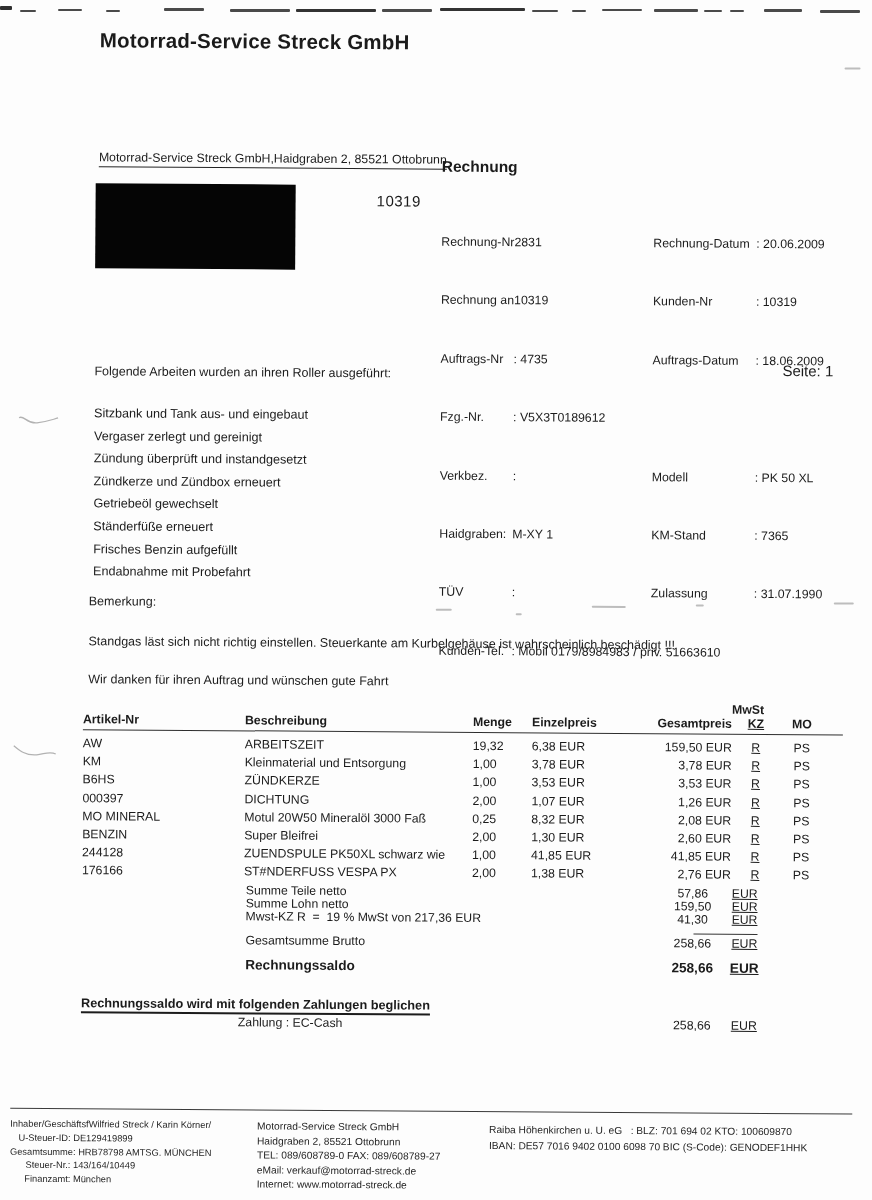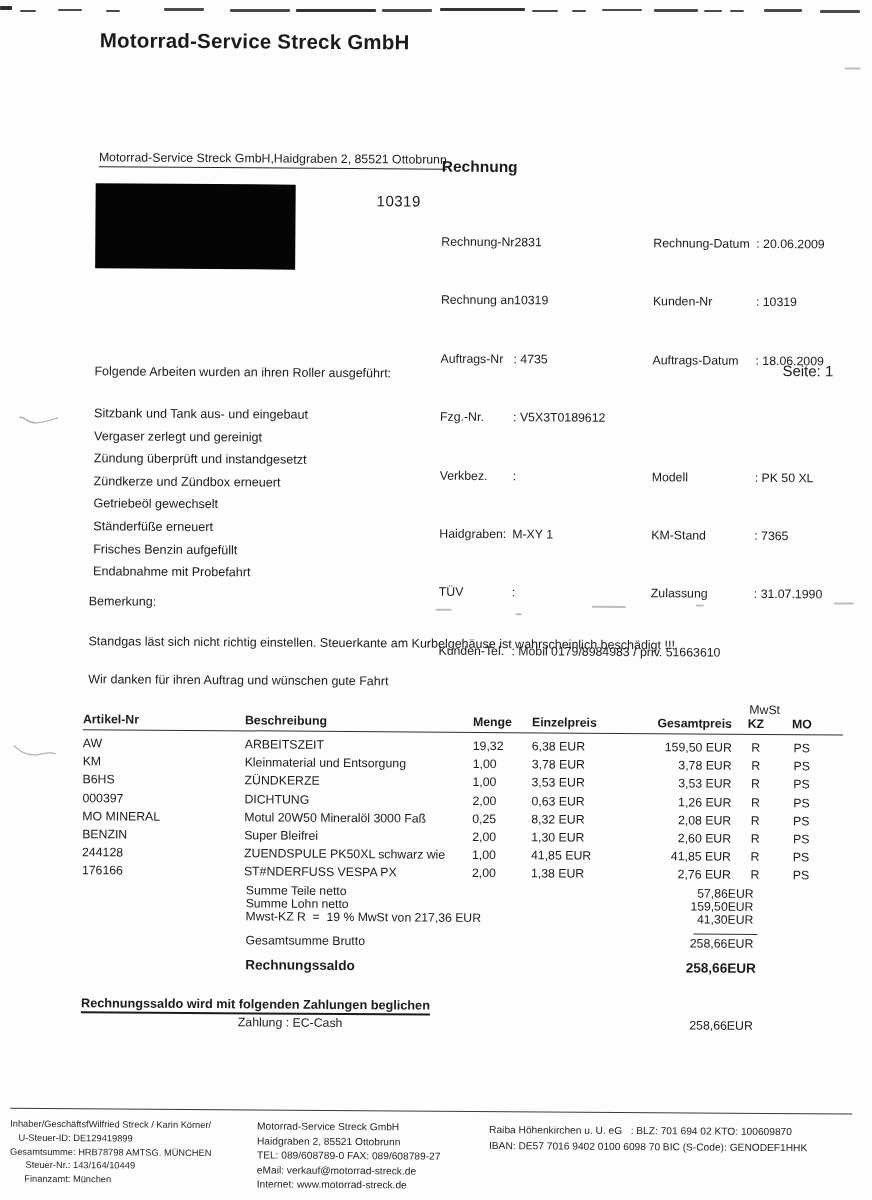--- a/index.html
+++ b/index.html
@@ -34,30 +34,30 @@
   .thanks{position:absolute;left:93px;top:672px;font-size:12.5px;}
 
   .tbl{position:absolute;left:88px;top:700px;width:762px;font-size:12.3px;}
   .trow{display:flex;height:18.2px;white-space:pre;}
   .thead{font-weight:bold;height:26px;border-bottom:1.6px solid #2e2e2e;width:760px;align-items:flex-end;padding-bottom:3px;}
   .c-art{width:162px;}
   .c-desc{width:228px;}
   .c-menge{width:59px;text-align:left;}
   .c-einzel{width:100px;text-align:left;}
   .c-gesamt{width:100px;text-align:right;}
-  .c-kz{width:48px;text-align:center;}
+  .c-kz{width:48px;text-align:center;text-decoration:underline;}
   .c-mo{width:44px;text-align:center;}
-  .mwst-top{position:absolute;left:649px;top:-15px;width:48px;text-align:right;font-weight:normal;}
+  .mwst-top{position:absolute;left:649px;top:-15px;width:48px;text-align:left;font-weight:bold;}
   .tbody{margin-top:6px;}
 
   .sums{position:absolute;left:252px;top:882px;width:516px;font-size:12.2px;}
   .sum-row{display:flex;height:12.9px;white-space:pre;}
   .sum-label{flex:1;}
-  .sum-num{width:70px;text-align:right;}
-  .sum-cur{width:34px;text-align:left;}
+  .sum-num{width:70px;text-align:center;}
+  .sum-cur{width:34px;text-align:center;text-decoration:underline;}
   .brutto-rule{position:absolute;left:700px;top:929px;width:64px;border-top:1.6px solid #333;}
   .brutto{position:absolute;left:252px;top:932px;width:516px;font-size:12.3px;}
   .saldo{position:absolute;left:252px;top:956px;width:516px;font-size:13.6px;font-weight:bold;}
   .brutto .sum-row,.saldo .sum-row{height:auto;}
 
   .pay-head{position:absolute;left:88px;top:996px;font-size:12.7px;font-weight:bold;border-bottom:2px solid #1c1c1c;padding-bottom:1px;}
   .pay-row{position:absolute;left:245px;top:1014px;width:523px;font-size:12.3px;}
   .pay-row .sum-cur{width:34px;}
 
   .foot-rule{position:absolute;left:18px;top:1108px;width:842px;border-top:1.7px solid #3a3a3a;}
@@ -232,21 +232,21 @@
             <span class="c-einzel">3,53 EUR</span>
             <span class="c-gesamt">3,53 EUR</span>
             <span class="c-kz">R</span>
             <span class="c-mo">PS</span>
           </div>
 
           <div class="trow">
             <span class="c-art">000397</span>
             <span class="c-desc">DICHTUNG</span>
             <span class="c-menge">2,00</span>
-            <span class="c-einzel">0,63 EUR</span>
+            <span class="c-einzel">1,07 EUR</span>
             <span class="c-gesamt">1,26 EUR</span>
             <span class="c-kz">R</span>
             <span class="c-mo">PS</span>
           </div>
 
           <div class="trow">
             <span class="c-art">MO MINERAL</span>
             <span class="c-desc">Motul 20W50 Mineralöl 3000 Faß</span>
             <span class="c-menge">0,25</span>
             <span class="c-einzel">8,32 EUR</span>

